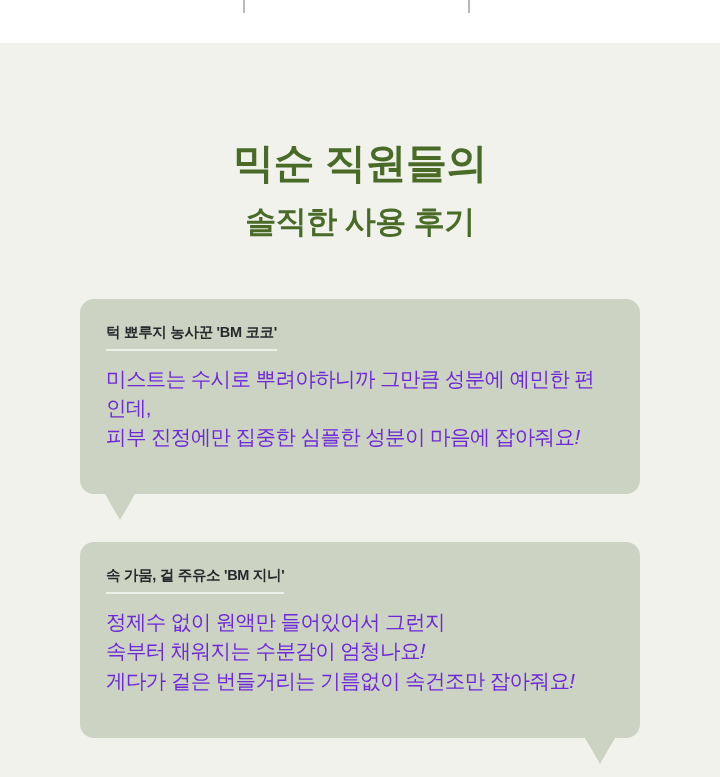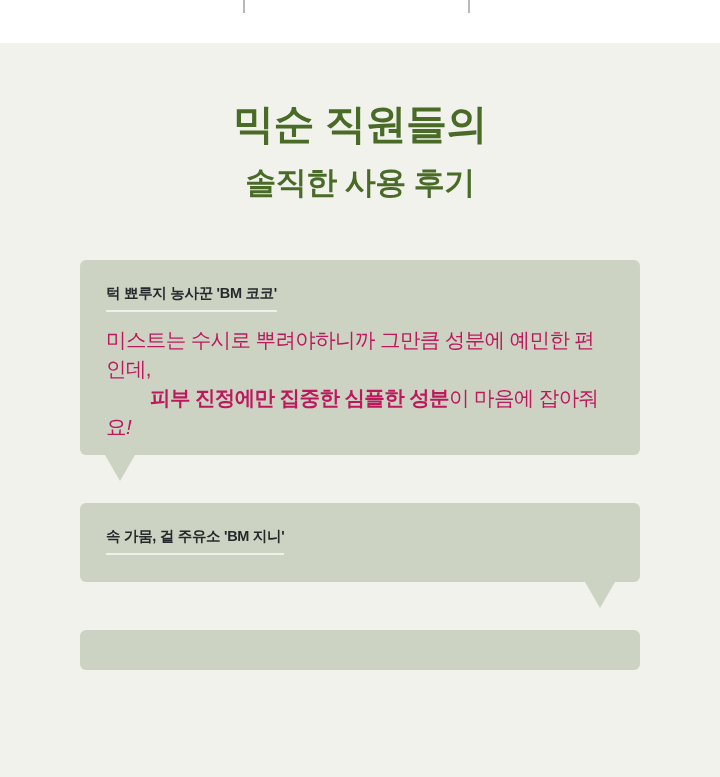--- a/index.html
+++ b/index.html
@@ -36,21 +36,21 @@
   .section {
     position: relative;
     width: 720px;
     height: 734px;
     background: #f2f2ec;
     overflow: hidden;
   }
 
   
   .headline {
-    padding-top: 61px;
+    padding-top: 100px;
     text-align: center;
     color: #4a6b28;
     line-height: 1.0;
     -webkit-font-smoothing: antialiased;
   }
   .headline-line1 {
     display: block;
     font-size: 41px;
     font-weight: 700;
     letter-spacing: -0.5px;
@@ -72,23 +72,23 @@
     position: relative;
     width: 560px;
     margin: 0 auto;
   }
   .bubble-wrap + .bubble-wrap {
     margin-top: 48px;
   }
   .bubble {
     position: relative;
     background: #ccd3c3;
-    border-radius: 6px;
+    border-radius: 14px;
     box-sizing: border-box;
-    padding: 24px 26px 14px 26px;
+    padding: 24px 26px 43px 26px;
   }
   .bubble.align-right {
     text-align: left;
   }
 
   
   .tail {
     position: absolute;
     top: 100%;
     width: 0;
@@ -109,27 +109,26 @@
     letter-spacing: -0.3px;
     padding-bottom: 7px;
     border-bottom: 2px solid #eef0ea;
     margin-bottom: 13px;
   }
 
   
   .body-text {
     font-size: 20.5px;
     line-height: 1.42;
-    color: #be185d;
+    color: #6d28d9;
     letter-spacing: -0.6px;
     font-weight: 400;
   }
   .body-text b {
-    font-weight: 700;
-    margin-left: 44px;
+    font-weight: 400;
   }
   .body-text i,
   .body-text .excl {
     font-style: italic;
     font-weight: inherit;
   }
   .body-text .ln {
     display: block;
   }
 </style>
@@ -149,20 +148,24 @@
   </div>
 
   <div class="bubbles" id="review-list">
       <div class="bubble-wrap">
         <div class="bubble"><div class="author">턱 뾰루지 농사꾼  'BM 코코'</div><div class="body-text">
             <span class="ln"><span>미스트는 수시로 뿌려야하니까 그만큼 성분에 예민한 편인데,</span></span>
             <span class="ln"><b>피부 진정에만 집중한 심플한 성분</b><span>이 마음에 잡아줘요</span><span><i class="excl">!</i></span></span>
           </div><span class="tail tail-left"></span></div>
       </div>
       <div class="bubble-wrap">
-        <div class="bubble align-right"><div class="author">속 가뭄, 겉 주유소  'BM 지니'</div><span class="tail tail-right"></span></div>
+        <div class="bubble align-right"><div class="author">속 가뭄, 겉 주유소  'BM 지니'</div><div class="body-text">
+            <span class="ln"><b>정제수 없이 원액</b><span>만 들어있어서 그런지</span></span>
+            <span class="ln"><b>속부터 채워지는 수분감</b><span>이 엄청나요</span><span><i class="excl">!</i></span></span>
+            <span class="ln"><span>게다가 </span><b>겉은 번들거리는 기름없이 속건조만</b><span> 잡아줘요</span><span><i class="excl">!</i></span></span>
+          </div><span class="tail tail-right"></span></div>
       </div>
       <div class="bubble-wrap">
         <div class="bubble" style="min-height: 40px;"></div>
       </div>
     </div>
 
 </div>
 
 </body></html>

